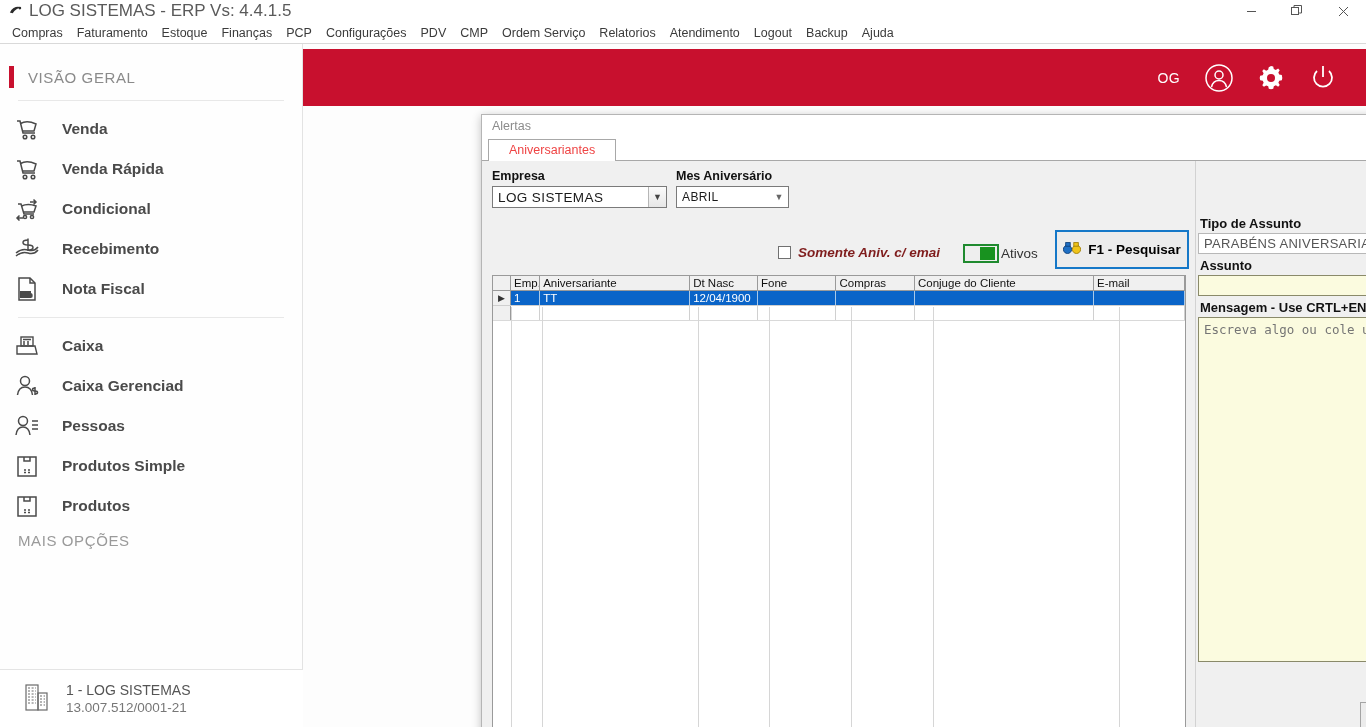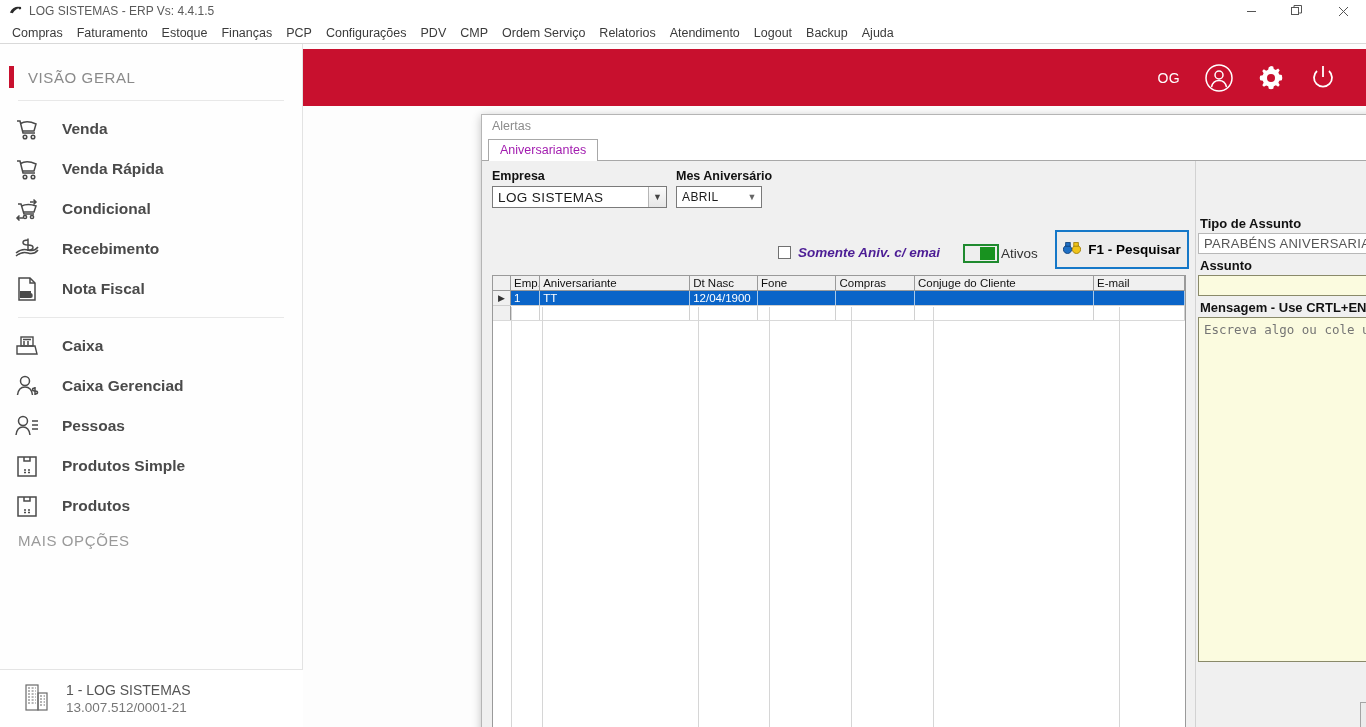--- a/index.html
+++ b/index.html
@@ -24,21 +24,21 @@
     width: 1366px; height: 22px;
     background: #ffffff;
     border-bottom: 1px solid #ffffff;
     display: flex; align-items: center;
   }
   .tb-icon {
     width: 18px; height: 18px; margin-left: 6px;
     display: flex; align-items: center; justify-content: center;
   }
   .tb-title {
-    font-size: 12px; color: #5a5a5a; margin-left: 5px;
+    font-size: 17px; color: #5a5a5a; margin-left: 5px;
     white-space: nowrap;
   }
   .tb-buttons {
     position: absolute; right: 0; top: 0;
     height: 22px; display: flex;
   }
   .tb-btn {
     width: 46px; height: 22px;
     display: flex; align-items: center; justify-content: center;
     color: #4a4a4a; font-size: 12px;
@@ -168,21 +168,21 @@
     background: #ffffff;
   }
   .tabstrip {
     position: relative; height: 22px;
     background: #ffffff;
     border-bottom: 1px solid #a8a8a8;
     padding-left: 6px;
   }
   .tab {
     display: inline-block; height: 22px; line-height: 21px;
-    padding: 0 11px; font-size: 12.5px; color: #a21caf;
+    padding: 0 20px; font-size: 12.5px; color: #ef4444;
     background: #ffffff;
     border: 1px solid #a8a8a8; border-bottom: none;
     position: relative; top: 0px;
   }
   .tabstrip-fill {
     position: absolute; left: 110px; right: 0; top: 4px; bottom: 1px;
     background: #f0f0f0; border: 1px solid #c8c8c8; border-bottom: none;
     z-index: -1;
   }
   .dlg-body {
@@ -213,21 +213,21 @@
     background: transparent; border-left: none; color: #666;
   }
   .chk-wrap {
     position: absolute; display: flex; align-items: center; gap: 7px;
   }
   .chkbox {
     width: 13px; height: 13px; background: #fff;
     border: 1px solid #707070;
   }
   .chk-label {
-    font-size: 13.5px; font-weight: bold; font-style: italic; color: #4c1d95;
+    font-size: 13.5px; font-weight: bold; font-style: italic; color: #7f1d1d;
     white-space: nowrap; overflow: hidden;
   }
   .toggle-wrap {
     position: absolute; display: flex; align-items: center; gap: 2px;
   }
   .toggle {
     width: 36px; height: 19px;
     border: 2px solid #1f8a2f; background: #eeeeee;
     display: flex; align-items: center; justify-content: flex-end;
     padding: 2px;
@@ -566,21 +566,21 @@
           <div class="fld" style="left:10px; top:8px; width:175px;">
             <div class="fld-label">Empresa</div>
             <div class="combo" style="width:175px;">
               <span class="cval">LOG SISTEMAS</span>
               <span class="combo-btn">▼</span>
             </div>
           </div>
 
           <div class="fld" style="left:194px; top:8px; width:93px;">
             <div class="fld-label">Mes Aniversário</div>
-            <div class="combo" style="width:86px;gap:12px;">
+            <div class="combo" style="width:113px;gap:12px;">
               <span class="cval" style="font-size:12px;">ABRIL</span>
               <span class="combo-btn flat">▼</span>
             </div>
           </div>
 
           <div class="chk-wrap" style="left:296px; top:84px; width:168px;">
             <span class="chkbox"></span>
             <span class="chk-label">Somente Aniv. c/ emai</span>
           </div>
 

